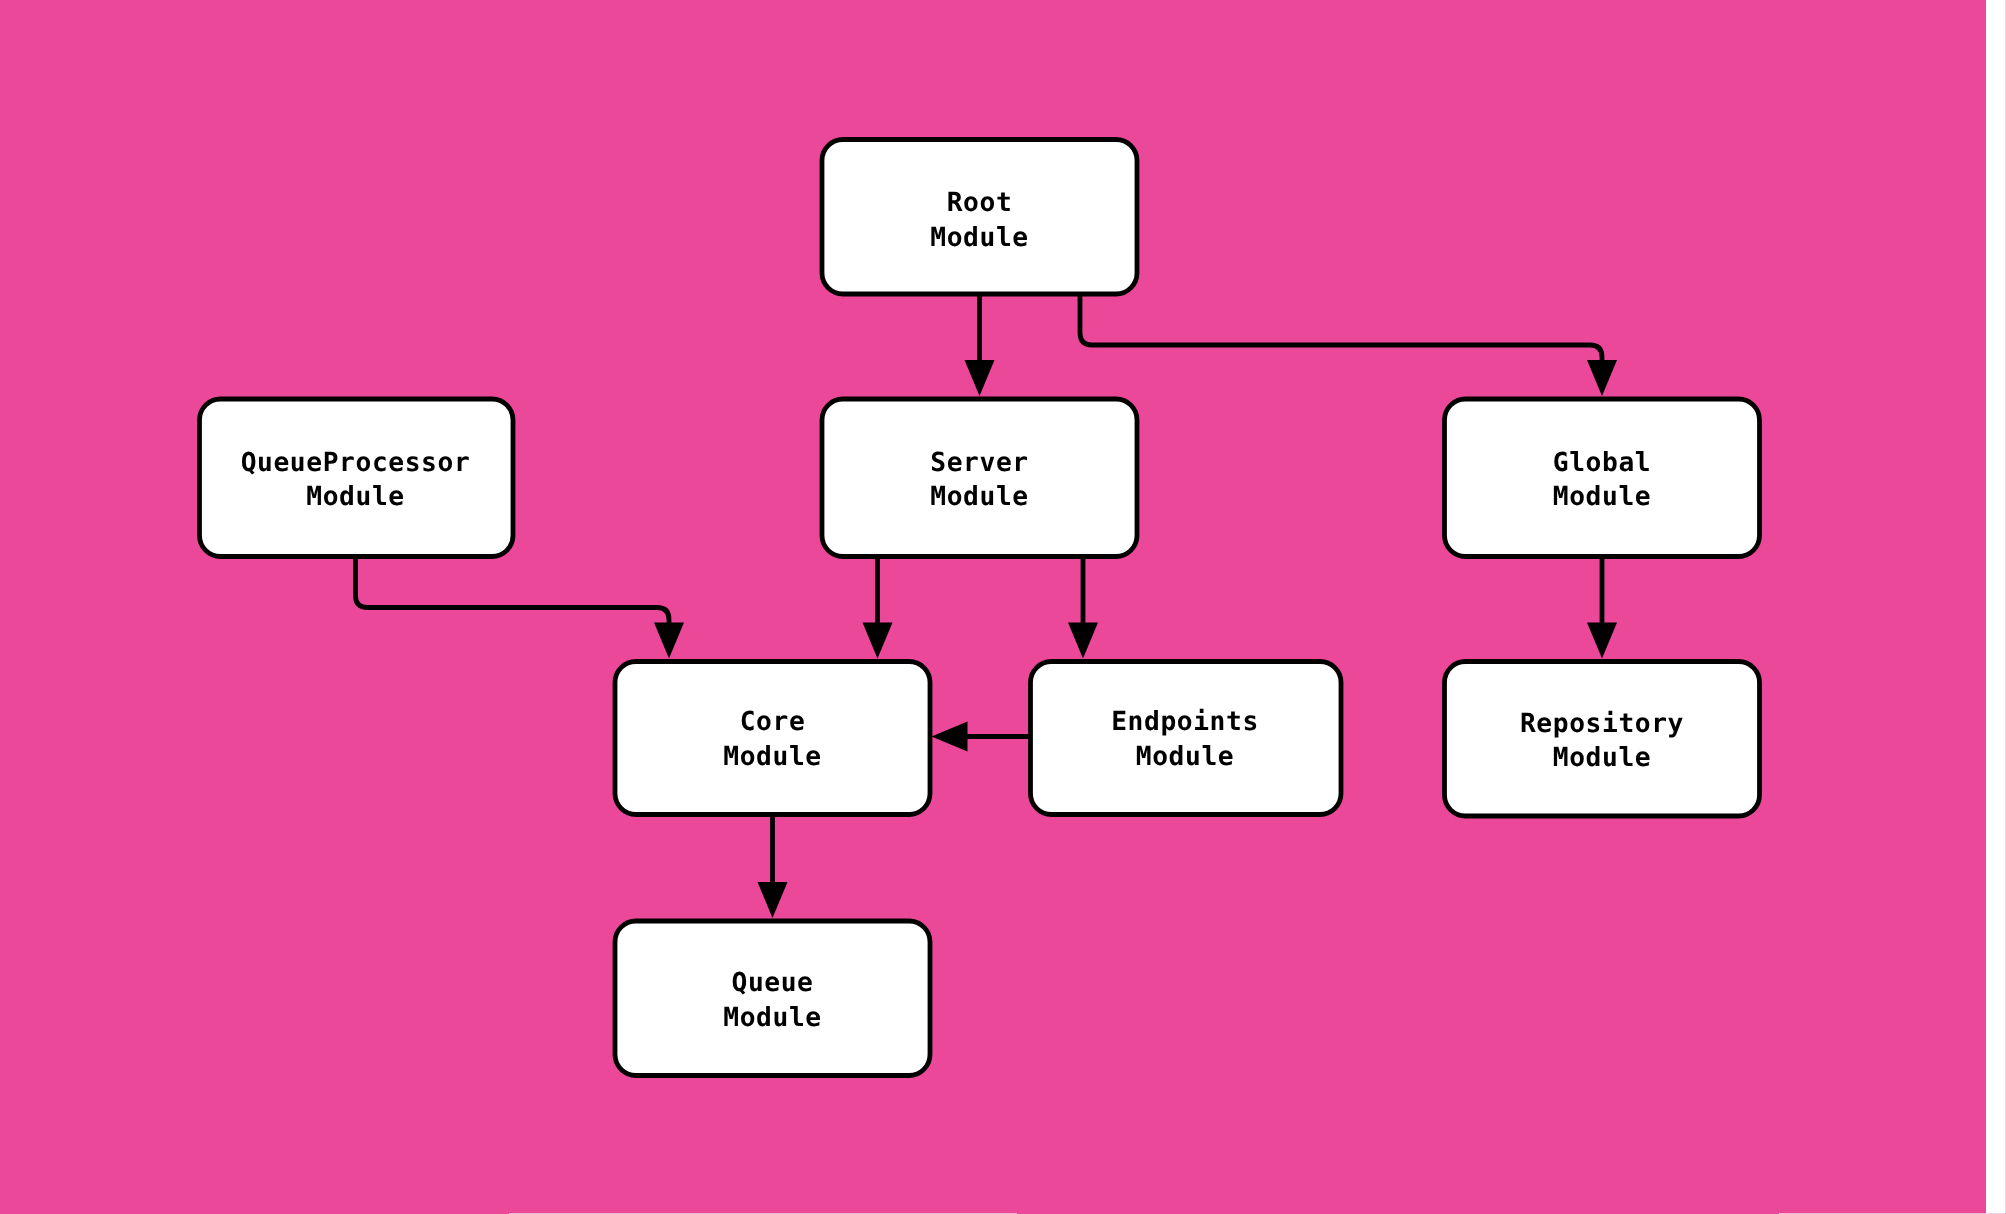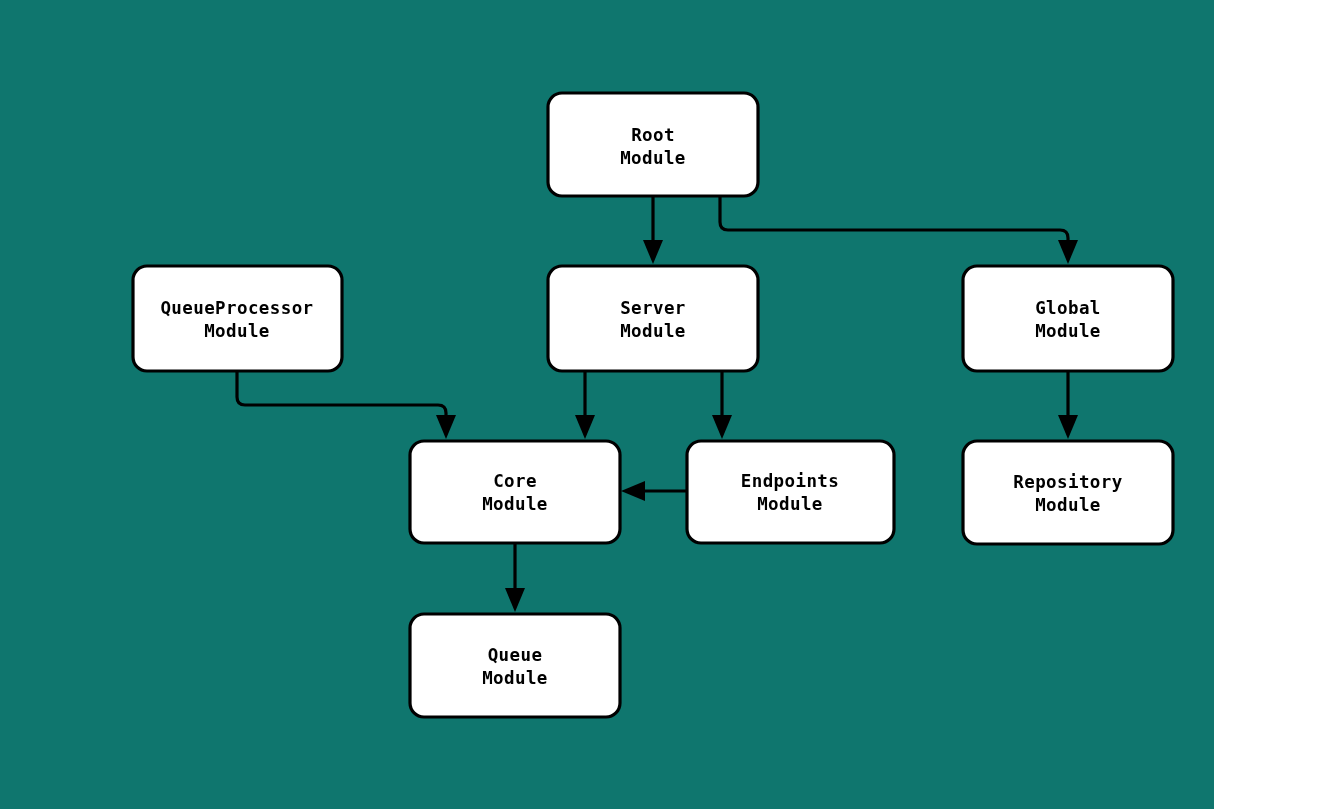--- a/index.html
+++ b/index.html
@@ -8,23 +8,23 @@
     background: #ffffff;
   }
   body {
     width: 1337px;
     height: 809px;
     font-family: "DejaVu Sans Mono", "Liberation Mono", monospace;
     overflow: hidden;
   }
   #diagram-root {
     position: relative;
-    width: 1214px;
+    width: 1324px;
     height: 809px;
-    background: #0f766e;
+    background: #ec4899;
   }
   svg#diagram-canvas {
     display: block;
     width: 1337px;
     height: 809px;
   }
   .node-box {
     fill: #ffffff;
     stroke: #000000;
     stroke-width: 3.2;

